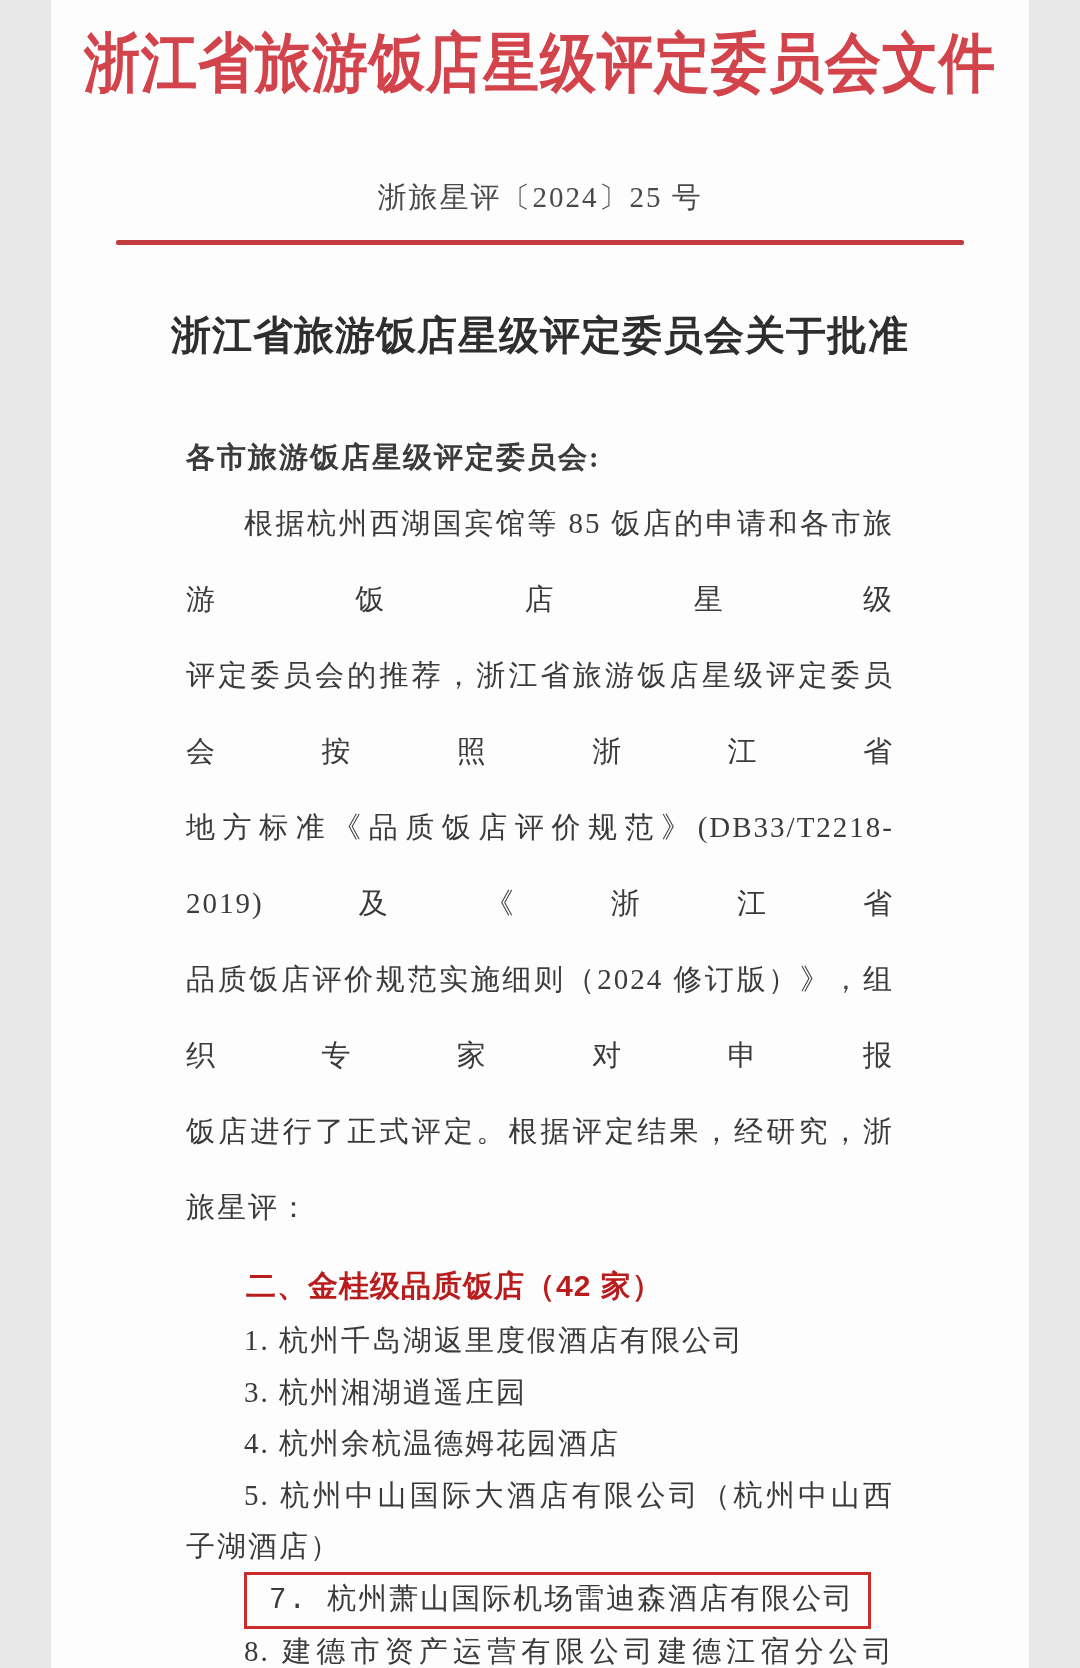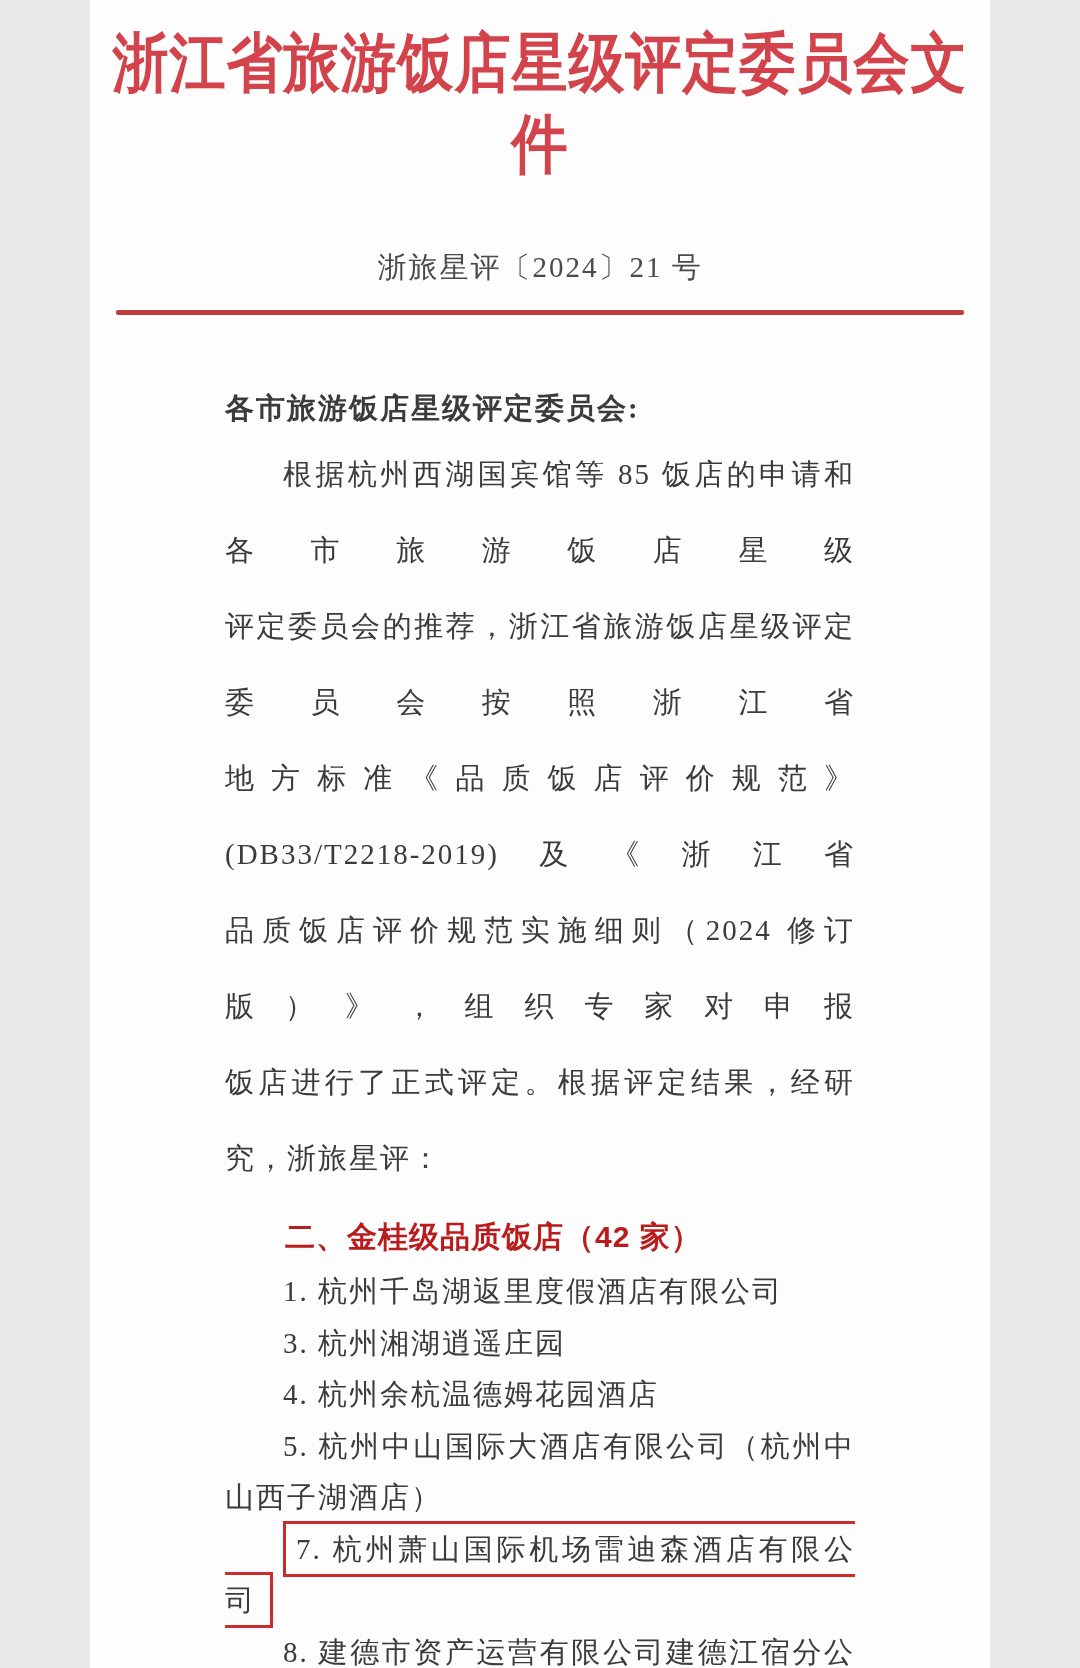--- a/index.html
+++ b/index.html
@@ -1,19 +1,19 @@
 <!DOCTYPE html>
 <html><head>
 <meta charset="utf-8">
 <style>
   * { margin:0; padding:0; box-sizing:border-box; }
   html,body { background:#e8e8e8; }
   .page {
     position:relative;
-    width:900px; height:1668px;
+    width:978px; height:1668px;
     margin:0 auto;
     background:#fdfdfd;
     font-family:"Liberation Serif","DejaVu Serif",serif;
     color:#333;
     overflow:hidden;
   }
   .red-header {
     padding-top:20px;
     text-align:center;
     font-size:56px;
@@ -74,35 +74,37 @@
   }
   .hotel-list { margin-top:2px; }
   .hotel-item {
     line-height:51.5px;
     text-indent:2em;
     letter-spacing:2px;
     text-align:justify;
   }
   .redbox {
     border:3px solid #cc2b2b;
-    padding:9px 14px 9px 10px;
+    padding:9px 14px 9px 22px;
+    font-family:Liberation Mono, monospace;
   }
 </style>
 </head>
 <body>
 
 <div class="page">
 
   <div class="red-header" style="color: rgb(210, 67, 75);">浙江省旅游饭店星级评定委员会文件</div>
 
-  <div class="doc-number">浙旅星评〔2024〕21 号</div>
+  <div class="doc-number">浙旅星评〔2024〕25 号</div>
 
   <div class="red-rule" style="background: rgb(194, 59, 63);"></div>
 
   <div class="doc-title">
+    <div>浙江省旅游饭店星级评定委员会关于批准</div>
   </div>
 
   <div class="body-block">
     <div class="salutation">各市旅游饭店星级评定委员会:</div>
 
     <div id="paragraph">
         <div class="para-line indent fill">根据杭州西湖国宾馆等 85 饭店的申请和各市旅游饭店星级</div>
         <div class="para-line fill">评定委员会的推荐，浙江省旅游饭店星级评定委员会按照浙江省</div>
         <div class="para-line fill">地方标准《品质饭店评价规范》(DB33/T2218-2019)及《浙江省</div>
         <div class="para-line fill">品质饭店评价规范实施细则（2024 修订版）》，组织专家对申报</div>

